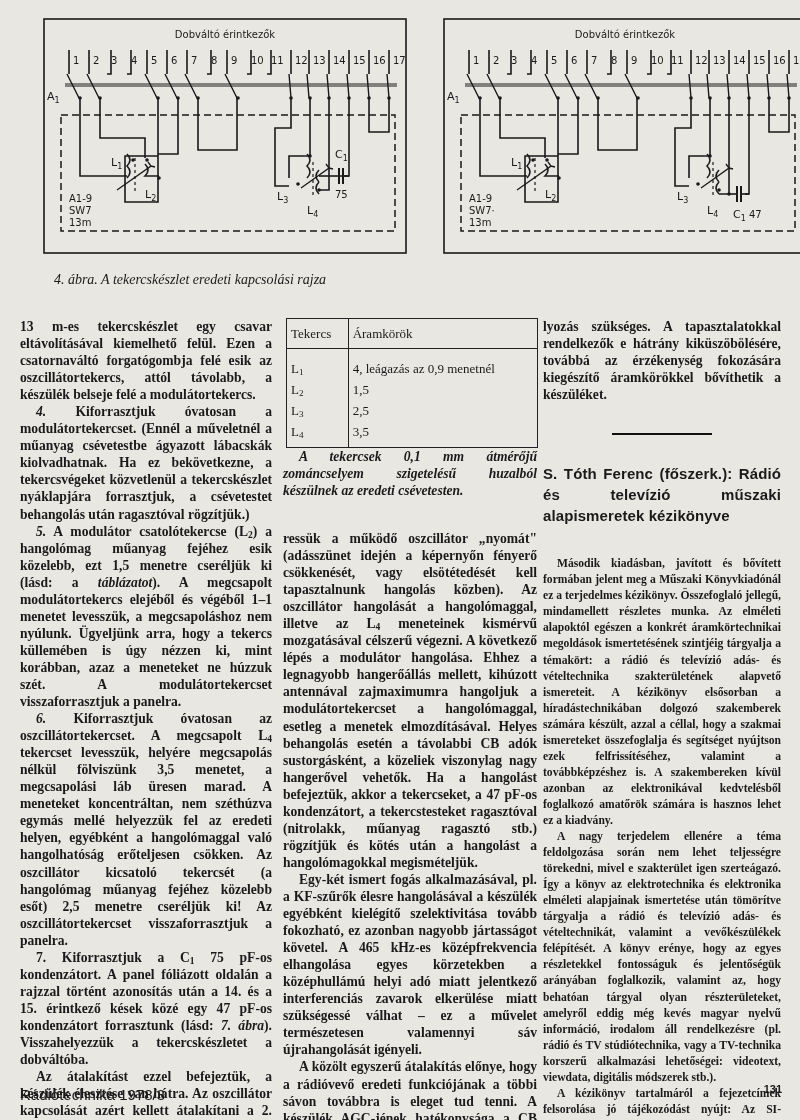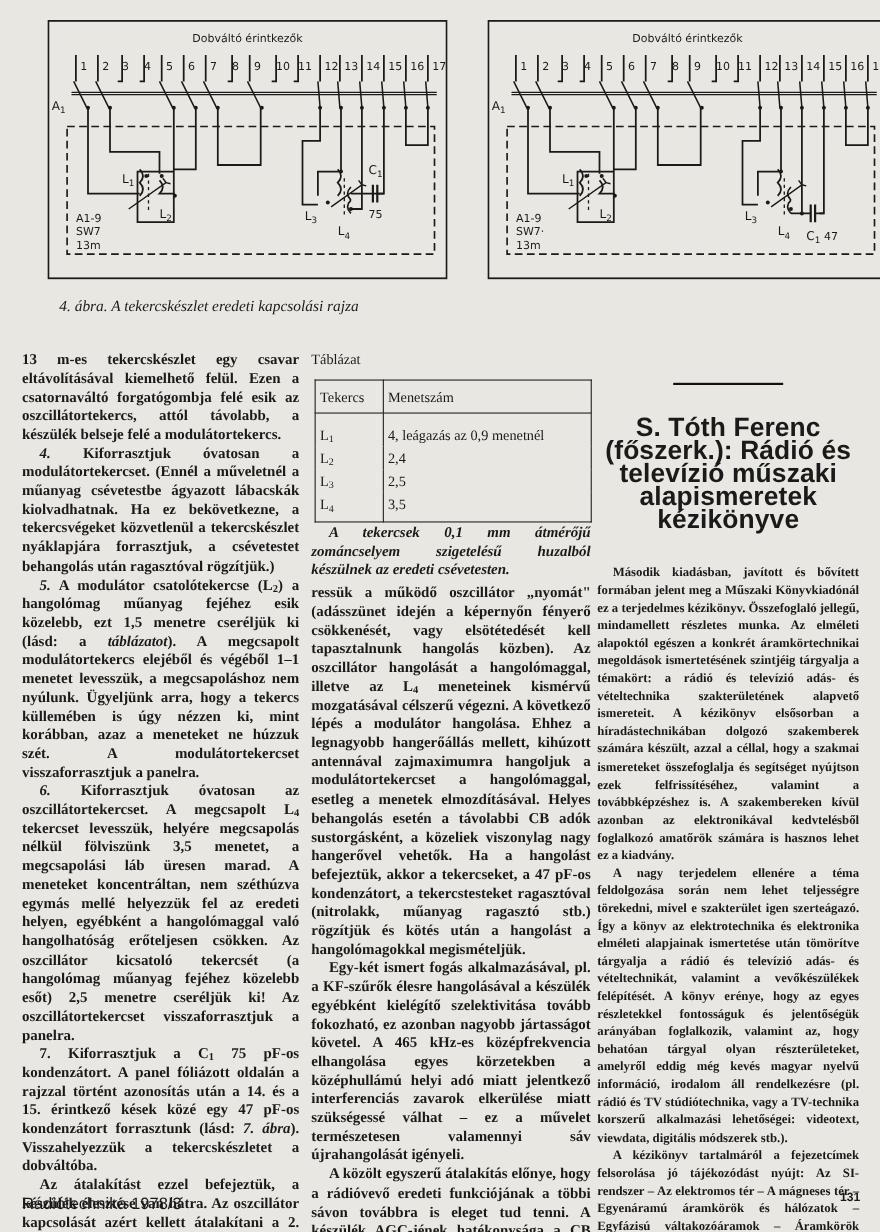--- a/index.html
+++ b/index.html
@@ -43,21 +43,21 @@
   table.spec tbody tr:first-child td { border-top: 1.5px solid #222; padding-top: 12px; }
   table.spec tbody tr:last-child td { padding-bottom: 8px; }
   .tbl-note { font-style: italic; font-size: 13.6px; line-height: 17px; margin: 12px 0 0 0; text-indent: 16px; text-align: justify; }
 
   .mid-body { position: absolute; top: 212px; left: 0; width: 254px; }
 
   
   .rule { width: 100px; height: 2px; background: #111; margin: 30px auto 0 auto; }
   .review-title {
     font-family: "Liberation Sans", "DejaVu Sans", sans-serif; font-weight: bold;
-    font-size: 24px; line-height: 21px; text-align: center; margin: 28px 0 0 0; letter-spacing: 0.1px;
+    font-size: 15px; line-height: 21px; margin: 28px 0 0 0; letter-spacing: 0.1px;
   }
   .review-body { margin-top: 30px; font-weight: bold; font-size: 11.6px; line-height: 16.05px; }
   .review-body p { text-indent: 14px; }
 
   
   .footer-left {
     position: absolute; left: 20px; top: 1086px;
     font-family: "Liberation Sans", "DejaVu Sans", sans-serif; font-size: 15px;
   }
   .footer-right {
@@ -240,36 +240,35 @@
   <div class="col col-left">
     <p class="noindent">13 m-es tekercskészlet egy csavar eltávolításával kiemelhető felül. Ezen a csatornaváltó forgatógombja felé esik az oszcillátortekercs, attól távolabb, a készülék belseje felé a modulátortekercs.</p>
     <p><i>4.</i><span> Kiforrasztjuk óvatosan a modulátortekercset. (Ennél a műveletnél a műanyag csévetestbe ágyazott lábacskák kiolvadhatnak. Ha ez bekövetkezne, a tekercsvégeket közvetlenül a tekercskészlet nyáklapjára forrasztjuk, a csévetestet behangolás után ragasztóval rögzítjük.)</span></p>
     <p><i>5.</i><span> A modulátor csatolótekercse (L</span><sub>2</sub><span>) a hangolómag műanyag fejéhez esik közelebb, ezt 1,5 menetre cseréljük ki (lásd: a </span><i>táblázatot</i><span>). A megcsapolt modulátortekercs elejéből és végéből 1–1 menetet levesszük, a megcsapoláshoz nem nyúlunk. Ügyeljünk arra, hogy a tekercs küllemében is úgy nézzen ki, mint korábban, azaz a meneteket ne húzzuk szét. A modulátortekercset visszaforrasztjuk a panelra.</span></p>
     <p><i>6.</i><span> Kiforrasztjuk óvatosan az oszcillátortekercset. A megcsapolt L</span><sub>4</sub><span> tekercset levesszük, helyére megcsapolás nélkül fölviszünk 3,5 menetet, a megcsapolási láb üresen marad. A meneteket koncentráltan, nem széthúzva egymás mellé helyezzük fel az eredeti helyen, egyébként a hangolómaggal való hangolhatóság erőteljesen csökken. Az oszcillátor kicsatoló tekercsét (a hangolómag műanyag fejéhez közelebb esőt) 2,5 menetre cseréljük ki! Az oszcillátortekercset visszaforrasztjuk a panelra.</span></p>
     <p><span>7.</span><span> Kiforrasztjuk a C</span><sub>1</sub><span> 75 pF-os kondenzátort. A panel fóliázott oldalán a rajzzal történt azonosítás után a 14. és a 15. érintkező kések közé egy 47 pF-os kondenzátort forrasztunk (lásd: </span><i>7. ábra</i><span>). Visszahelyezzük a tekercskészletet a dobváltóba.</span></p>
     <p>Az átalakítást ezzel befejeztük, a készülék élesztése van hátra. Az oszcillátor kapcsolását azért kellett átalakítani a 2. ábra szerintire, mert az eredeti megoldás mellett az oszcilláció valamivel 21 MHz fölött leszakadt. A módosítással az oszcilláció fennállt a 27 MHz-es sávban, a működést a készülék szórt és beépített kapacitásai nem befolyásolták. Az oszcillátor működését legegyszerűbben úgy ellenőrizhetjük, hogy a tv-készülék 1-es csatornáján megke-</p>
   </div>
 
   <div class="col col-mid" style="height:760px;">
-    <div class="tbl-title">Táblázat</div>
     <table class="spec">
       <thead>
         <tr>
           <th>Tekercs</th>
-          <th>Menetszám</th>
+          <th>Áramkörök</th>
         </tr>
       </thead>
       <tbody>
         <tr>
           <td><span>L</span><sub>1</sub></td>
           <td>4, leágazás az 0,9 menetnél</td>
         </tr>
         <tr>
           <td><span>L</span><sub>2</sub></td>
-          <td>2,4</td>
+          <td>1,5</td>
         </tr>
         <tr>
           <td><span>L</span><sub>3</sub></td>
           <td>2,5</td>
         </tr>
         <tr>
           <td><span>L</span><sub>4</sub></td>
           <td>3,5</td>
         </tr>
       </tbody>
@@ -277,20 +276,21 @@
     <p class="tbl-note">A tekercsek 0,1 mm átmérőjű zománcselyem szigetelésű huzalból készülnek az eredeti csévetesten.</p>
 
     <div class="mid-body">
       <p class="noindent"><span>ressük a működő oszcillátor „nyomát" (adásszünet idején a képernyőn fényerő csökkenését, vagy elsötétedését kell tapasztalnunk hangolás közben). Az oszcillátor hangolását a hangolómaggal, illetve az L</span><sub>4</sub><span> meneteinek kismérvű mozgatásával célszerű végezni. A következő lépés a modulátor hangolása. Ehhez a legnagyobb hangerőállás mellett, kihúzott antennával zajmaximumra hangoljuk a modulátortekercset a hangolómaggal, esetleg a menetek elmozdításával. Helyes behangolás esetén a távolabbi CB adók sustorgásként, a közeliek viszonylag nagy hangerővel vehetők. Ha a hangolást befejeztük, akkor a tekercseket, a 47 pF-os kondenzátort, a tekercstesteket ragasztóval (nitrolakk, műanyag ragasztó stb.) rögzítjük és kötés után a hangolást a hangolómagokkal megismételjük.</span></p>
       <p>Egy-két ismert fogás alkalmazásával, pl. a KF-szűrők élesre hangolásával a készülék egyébként kielégítő szelektivitása tovább fokozható, ez azonban nagyobb jártasságot követel. A 465 kHz-es középfrekvencia elhangolása egyes körzetekben a középhullámú helyi adó miatt jelentkező interferenciás zavarok elkerülése miatt szükségessé válhat – ez a művelet természetesen valamennyi sáv újrahangolását igényeli.</p>
       <p>A közölt egyszerű átalakítás előnye, hogy a rádióvevő eredeti funkciójának a többi sávon továbbra is eleget tud tenni. A készülék AGC-jének hatékonysága a CB sáv vételekor nem okoz kellemetlenséget, esetenként gyors kézi hangerőszabá-</p>
     </div>
   </div>
 
   <div class="col col-right">
+    <p class="noindent">lyozás szükséges. A tapasztalatokkal rendelkezők e hátrány kiküszöbölésére, továbbá az érzékenység fokozására kiegészítő áramkörökkel bővíthetik a készüléket.</p>
     <div class="rule"></div>
     <h2 class="review-title">S. Tóth Ferenc (főszerk.): Rádió és televízió műszaki alapismeretek kézikönyve</h2>
     <div class="review-body">
       <p>Második kiadásban, javított és bővített formában jelent meg a Műszaki Könyvkiadónál ez a terjedelmes kézikönyv. Összefoglaló jellegű, mindamellett részletes munka. Az elméleti alapoktól egészen a konkrét áramkörtechnikai megoldások ismertetésének szintjéig tárgyalja a témakört: a rádió és televízió adás- és vételtechnika szakterületének alapvető ismereteit. A kézikönyv elsősorban a híradástechnikában dolgozó szakemberek számára készült, azzal a céllal, hogy a szakmai ismereteket összefoglalja és segítséget nyújtson ezek felfrissítéséhez, valamint a továbbképzéshez is. A szakembereken kívül azonban az elektronikával kedvtelésből foglalkozó amatőrök számára is hasznos lehet ez a kiadvány.</p>
       <p>A nagy terjedelem ellenére a téma feldolgozása során nem lehet teljességre törekedni, mivel e szakterület igen szerteágazó. Így a könyv az elektrotechnika és elektronika elméleti alapjainak ismertetése után tömörítve tárgyalja a rádió és televízió adás- és vételtechnikát, valamint a vevőkészülékek felépítését. A könyv erénye, hogy az egyes részletekkel fontosságuk és jelentőségük arányában foglalkozik, valamint az, hogy behatóan tárgyal olyan részterületeket, amelyről eddig még kevés magyar nyelvű információ, irodalom áll rendelkezésre (pl. rádió és TV stúdiótechnika, vagy a TV-technika korszerű alkalmazási lehetőségei: videotext, viewdata, digitális módszerek stb.).</p>
       <p>A kézikönyv tartalmáról a fejezetcímek felsorolása jó tájékozódást nyújt: Az SI-rendszer – Az elektromos tér – A mágneses tér – Egyenáramú áramkörök és hálózatok – Egyfázisú váltakozóáramok – Áramkörök passzív elemei – Az áramkörök aktív elemei – Elektronikai alapáramkörök – Impulzustechnika – Elektromágneses hullámok, antennák – Hangtan és elektroakusztika – Rádióstúdió- és adástechnika – Rádiótechnikai áramkörök – Televíziótechnika – Televízió-véteItechnika – A televíziótechnika új szolgáltatásai.</p>
     </div>
 
   </div>
 

